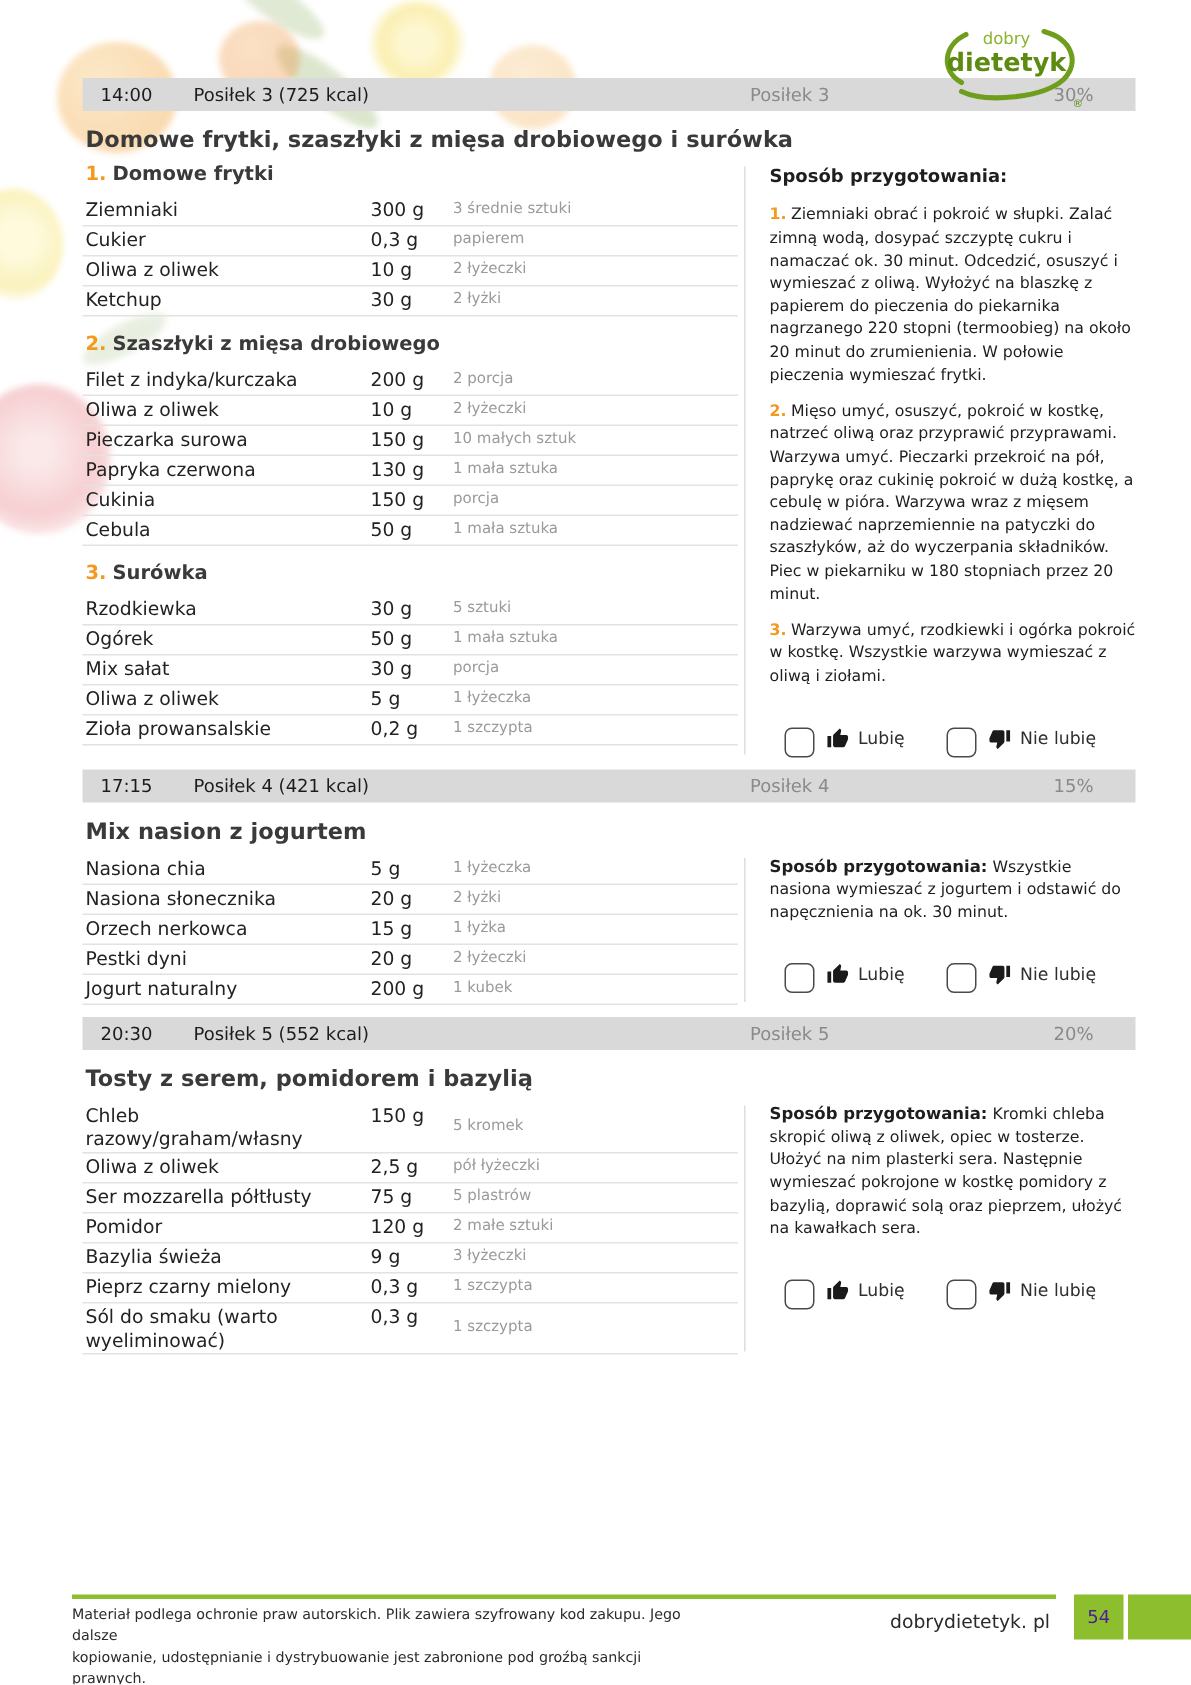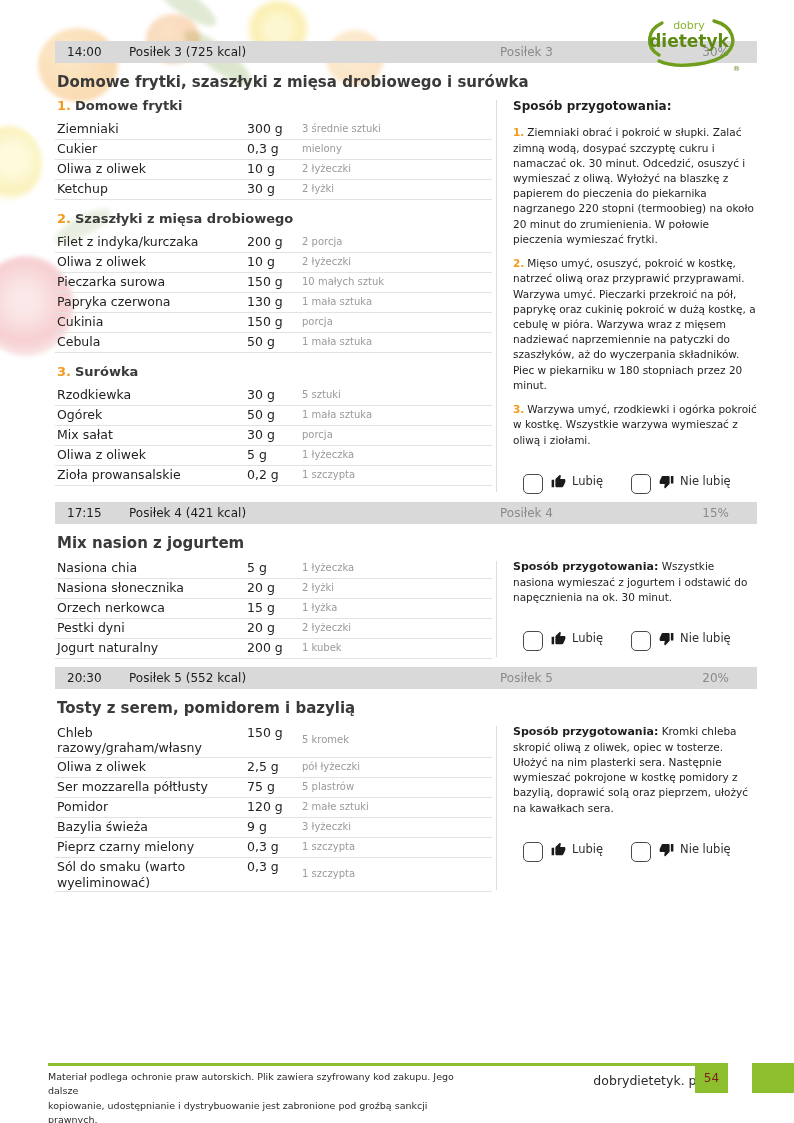--- a/index.html
+++ b/index.html
@@ -24,24 +24,24 @@
   .fr-orange2 { left:326px; top:30px; width:58px; height:56px; opacity:.28;
     background:radial-gradient(circle at 40% 35%, #f8c06a, #f0a238 65%, #eb9c2f); }
   .fr-lemon-left { left:-24px; top:126px; width:66px; height:74px; opacity:.40;
     background:radial-gradient(circle at 55% 45%, #fdf3a8 25%, #f4dd55 60%, #fff 80%); }
   .fr-grapefruit { left:-22px; top:256px; width:96px; height:100px; opacity:.50;
     background:radial-gradient(circle at 48% 45%, #f8d2d4 15%, #efa1a6 55%, #f8dfdf 82%); }
   .fr-leaf3 { left:52px; top:216px; width:62px; height:20px; opacity:.18;
     background:#86a85a; transform:rotate(-28deg); }
 
   
-  #logo { position:absolute; left:638px; top:14px; width:102px; height:60px; z-index:2; }
+  #logo { position:absolute; left:620px; top:14px; width:102px; height:60px; z-index:2; }
 
   
-  #content { position:relative; z-index:1; padding:41px 37px 0 55px; }
+  #content { position:relative; z-index:1; padding:52px 37px 0 55px; }
   .meal + .meal { margin-top:8px; }
 
   .bar { position:relative; height:22px; background:#d9d9d9; display:flex;
     align-items:center; padding:0 12px; font-size:12px; color:#1c1c1c; }
   .bar-time { width:56px; }
   .bar-title { margin-left:6px; }
   .bar-label { position:absolute; left:445px; color:#8a8a8a; }
   .bar-pct { position:absolute; right:28px; color:#8a8a8a; }
 
   .dish { font-size:15px; font-weight:700; color:#3a3a3a; margin:10px 0 7px 2px; }
@@ -73,22 +73,22 @@
   .cb { width:20px; height:20px; border:1.6px solid #4a4a4a; border-radius:5px;
     background:#fff; display:inline-block; cursor:pointer; }
   .thumb { display:inline-flex; margin-left:8px; }
   .like-lbl { font-size:11.5px; color:#2e2e2e; margin-left:6px; }
 
   
   .f-line { position:absolute; left:48px; top:1063px; width:656px; height:3px; background:#8cbe2d; }
   .copy { position:absolute; left:48px; top:1070px; width:430px; font-size:9.5px;
     line-height:1.5; color:#2b2b2b; }
   .site { position:absolute; top:1073px; right:94px; font-size:12.5px; color:#2a2a2a; }
-  .pgnum { position:absolute; left:695px; top:1063px; width:33px; height:30px; background:#8cbe2d;
-    color:#7f1d1d; font-size:12px; display:flex; align-items:center; justify-content:center; }
+  .pgnum { position:absolute; left:716px; top:1063px; width:33px; height:30px; background:#8cbe2d;
+    color:#4c1d95; font-size:12px; display:flex; align-items:center; justify-content:center; }
   .pgstrip { position:absolute; left:752px; top:1063px; width:42px; height:30px; background:#8cbe2d; }
 </style>
 </head>
 <body>
 
 <div id="page">
 
   <div class="fruit fr-orange1"></div>
   <div class="fruit fr-leaf1"></div>
   <div class="fruit fr-leaf2"></div>
@@ -122,21 +122,21 @@
           <div class="col-left">
             <div class="grp-head"><span class="grp-num">1.</span><span>Domowe frytki</span></div>
             <div class="row">
               <span class="row-name">Ziemniaki</span>
               <span class="row-amt">300 g</span>
               <span class="row-msr">3 średnie sztuki</span>
             </div>
             <div class="row">
               <span class="row-name">Cukier</span>
               <span class="row-amt">0,3 g</span>
-              <span class="row-msr">mielony</span>
+              <span class="row-msr">papierem</span>
             </div>
             <div class="row">
               <span class="row-name">Oliwa z oliwek</span>
               <span class="row-amt">10 g</span>
               <span class="row-msr">2 łyżeczki</span>
             </div>
             <div class="row">
               <span class="row-name">Ketchup</span>
               <span class="row-amt">30 g</span>
               <span class="row-msr">2 łyżki</span>

